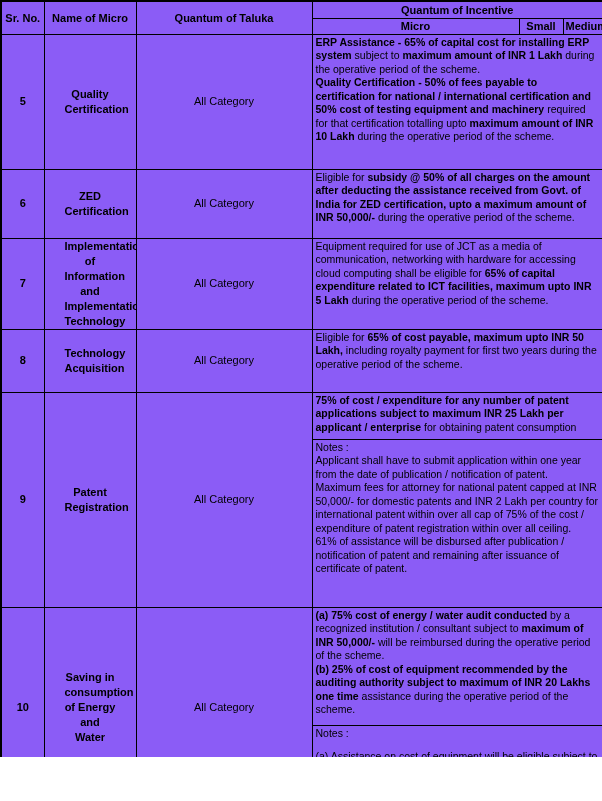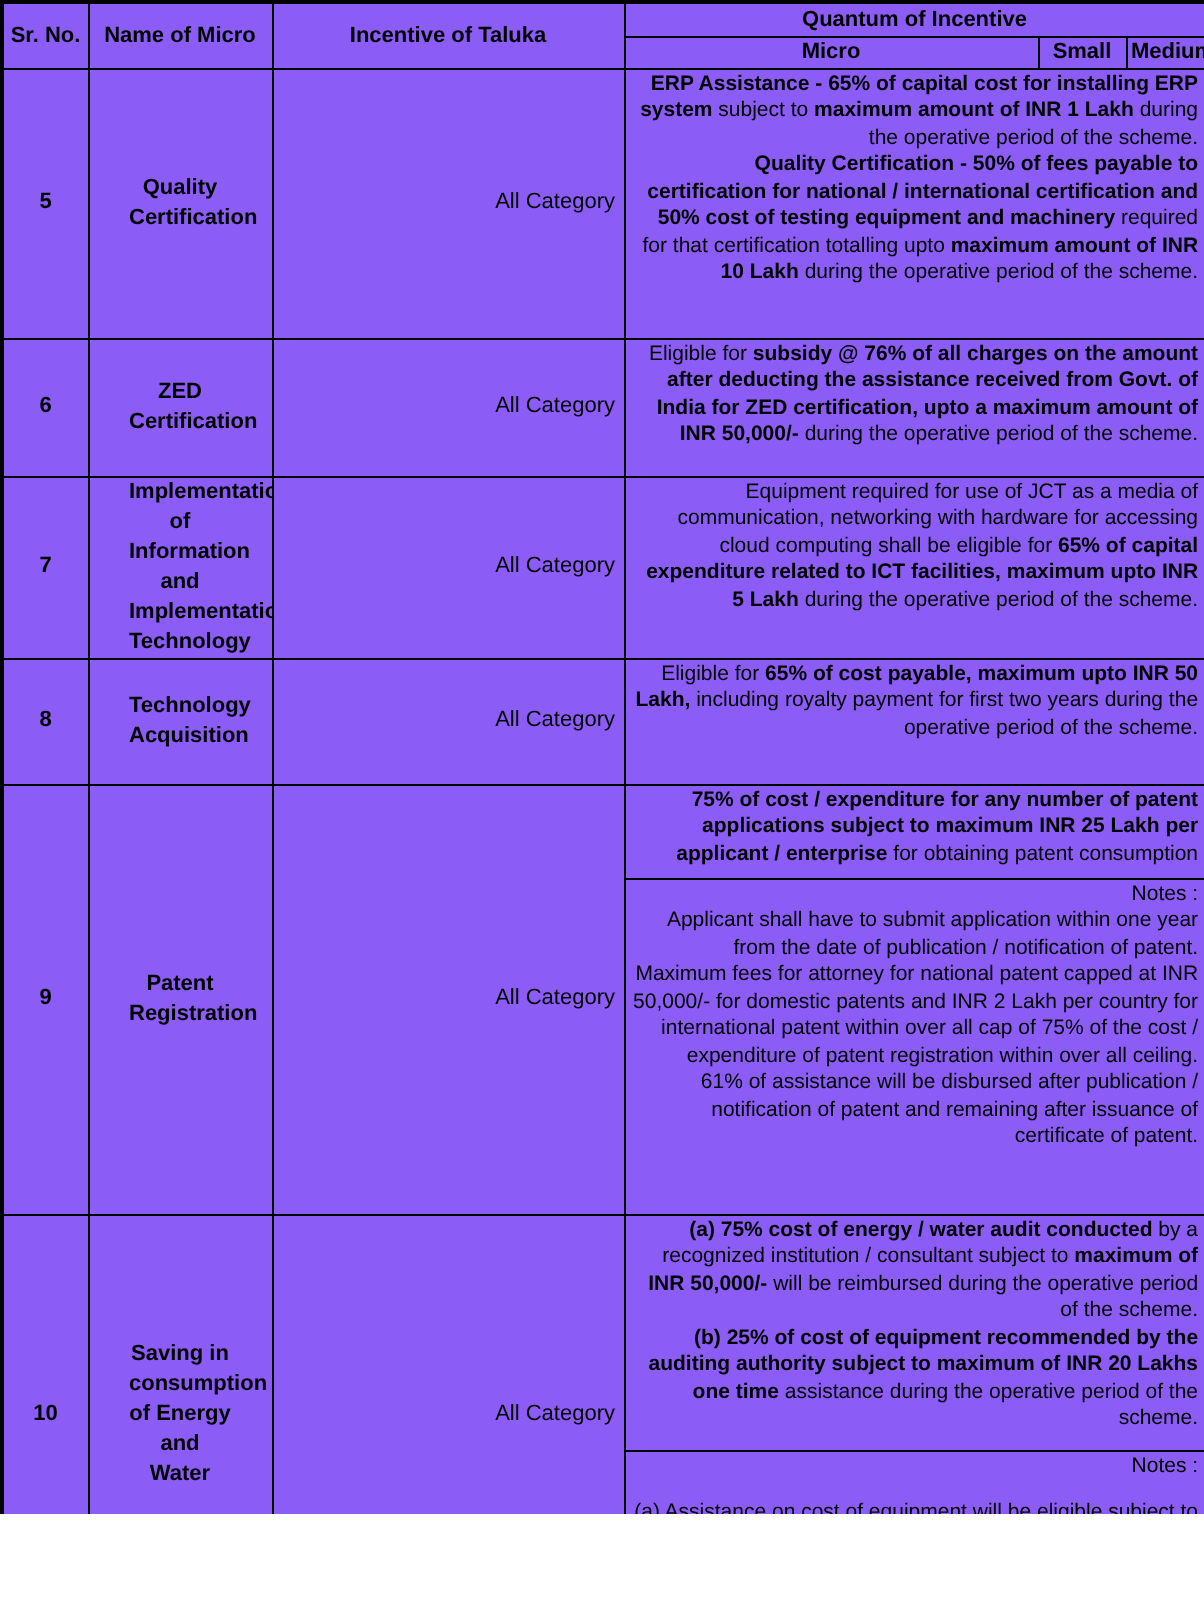--- a/index.html
+++ b/index.html
@@ -5,43 +5,43 @@
   html,body{margin:0;padding:0;background:#fff;}
   body{font-family:"Liberation Sans",sans-serif;color:#000;}
   .page{width:602px;height:757px;background:#8b5cf6;overflow:hidden;}
   table{border-collapse:collapse;table-layout:fixed;width:602px;
         border:2px solid #000;border-bottom:4px solid #000;}
   th,td{border:1px solid #000;overflow:hidden;}
   th{font-size:11px;font-weight:bold;text-align:center;vertical-align:middle;padding:0 2px;}
   td{font-size:10.5px;line-height:13.5px;}
   td.sr{font-weight:bold;text-align:center;vertical-align:middle;width:43px;font-size:11px;}
   td.scheme{font-weight:bold;text-align:center;vertical-align:middle;padding:0 20px;font-size:11px;line-height:15px;margin-top:14px;}
-  td.cat{text-align:right;vertical-align:middle;padding:0 4px;font-size:11px;}
-  td.incentive{vertical-align:top;padding:1px 3px;text-align:right;}
+  td.cat{text-align:center;vertical-align:middle;padding:0 4px;font-size:11px;}
+  td.incentive{vertical-align:top;padding:1px 3px;text-align:left;}
   .para{margin:0;}
   .b{font-weight:bold;}
 </style>
 </head>
 <body>
 
 <div class="page">
   <table>
     <colgroup>
       <col style="width:43px">
       <col style="width:92px">
       <col style="width:176px">
       <col style="width:207px">
       <col style="width:44px">
       <col style="width:40px">
     </colgroup>
     <thead>
       <tr style="height:17px">
         <th rowspan="2">Sr. No.</th>
         <th rowspan="2">Name of Micro</th>
-        <th rowspan="2">Incentive of Taluka</th>
+        <th rowspan="2">Quantum of Taluka</th>
         <th colspan="3">Quantum of Incentive</th>
       </tr>
       <tr style="height:16px">
         <th>Micro</th>
         <th>Small</th>
         <th>Medium</th>
       </tr>
     </thead>
     <tbody id="tbody">
         <tr style="height: 135px;">
@@ -51,21 +51,21 @@
           <td class="incentive" colspan="3">
             <div class="para"><span class="b">ERP Assistance - 65% of capital cost for installing ERP system </span><span>subject to </span><span class="b">maximum amount of INR 1 Lakh </span><span>during the operative period of the scheme.</span></div>
             <div class="para"><span class="b">Quality Certification - 50% of fees payable to certification for national / international certification and 50% cost of testing equipment and machinery </span><span>required for that certification totalling upto </span><span class="b">maximum amount of INR 10 Lakh </span><span>during the operative period of the scheme.</span></div>
           </td>
         </tr>
         <tr style="height: 69px;">
           <td class="sr" rowspan="1">6</td>
           <td class="scheme" rowspan="1">ZED Certification</td>
           <td class="cat" rowspan="1">All Category</td>
           <td class="incentive" colspan="3">
-            <div class="para"><span>Eligible for </span><span class="b">subsidy @ 76% of all charges on the amount after deducting the assistance received from Govt. of India for ZED certification, upto a maximum amount of INR 50,000/- </span><span>during the operative period of the scheme.</span></div>
+            <div class="para"><span>Eligible for </span><span class="b">subsidy @ 50% of all charges on the amount after deducting the assistance received from Govt. of India for ZED certification, upto a maximum amount of INR 50,000/- </span><span>during the operative period of the scheme.</span></div>
           </td>
         </tr>
         <tr style="height: 83px;">
           <td class="sr" rowspan="1">7</td>
           <td class="scheme" rowspan="1">Implementation of Information and Implementation Technology</td>
           <td class="cat" rowspan="1">All Category</td>
           <td class="incentive" colspan="3">
             <div class="para"><span>Equipment required for use of JCT as a media of communication, networking with hardware for accessing cloud computing shall be eligible for </span><span class="b">65% of capital expenditure related to ICT facilities, maximum upto INR 5 Lakh </span><span>during the operative period of the scheme.</span></div>
           </td>
         </tr>

